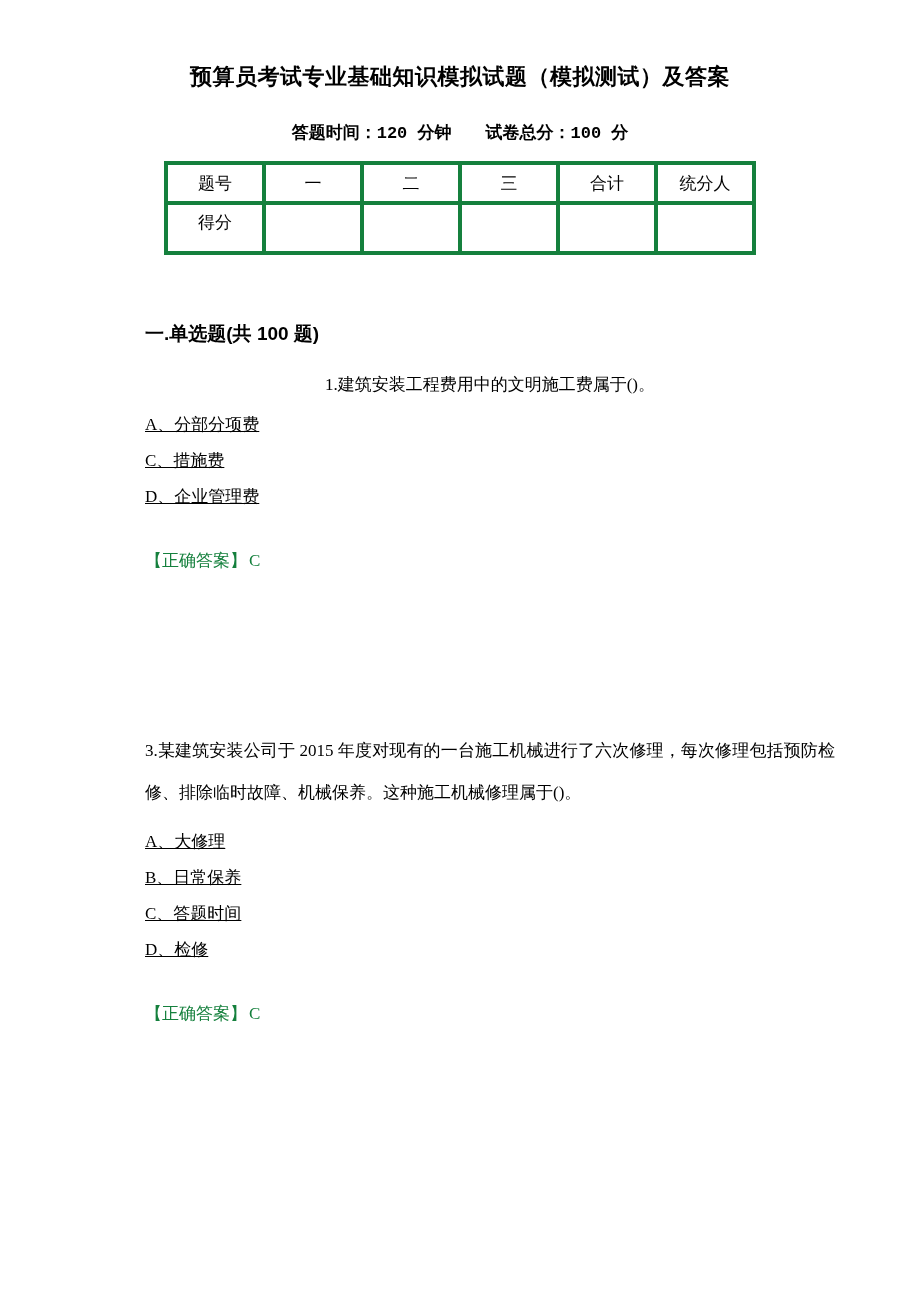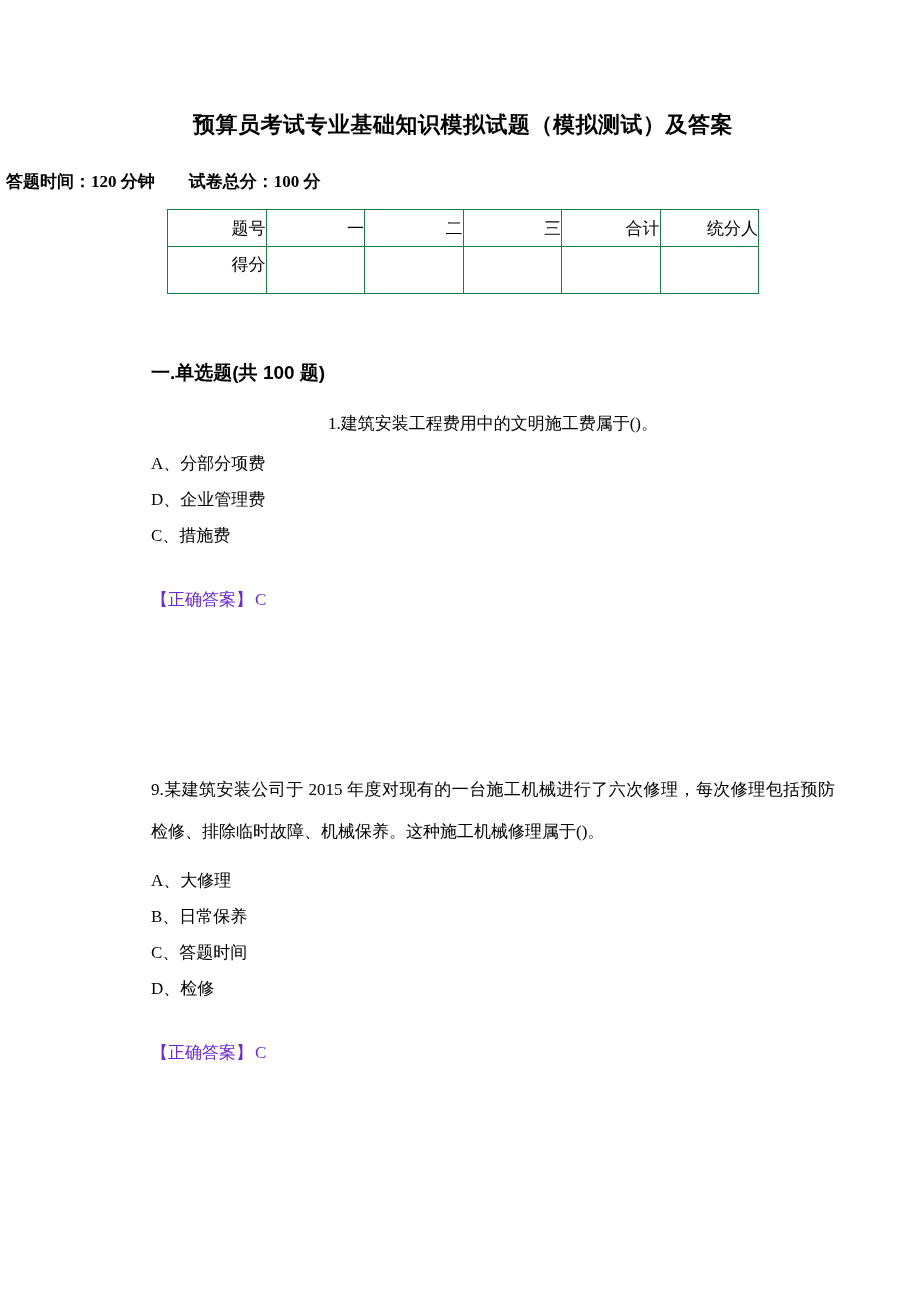--- a/index.html
+++ b/index.html
@@ -8,52 +8,52 @@
     background: #ffffff;
   }
   body {
     width: 920px;
     height: 1302px;
     overflow: hidden;
     color: #000000;
     font-family: "Liberation Serif", "DejaVu Serif", serif;
   }
   .doc {
-    padding-top: 112px;
-    margin-left: 6px;
+    padding-top: 64px;
   }
   .title {
     margin: 0;
     text-align: center;
     font-family: "Liberation Sans", "DejaVu Sans", sans-serif;
     font-weight: bold;
     font-size: 22px;
     line-height: 26px;
     letter-spacing: 0.5px;
   }
   .meta {
     margin-top: 34px;
-    font-family: Liberation Serif, serif;
+    text-align: center;
+    font-family: Liberation Mono, monospace;
     font-weight: bold;
     font-size: 17px;
     line-height: 20px;
   }
   .meta .total {
     margin-left: 2em;
   }
   table.score-table {
     width: 592px;
     margin: 17px auto 0 auto;
     border-collapse: collapse;
     table-layout: fixed;
     font-size: 17px;
   }
   table.score-table td {
-    border: 1px solid #15803d;
-    text-align: right;
+    border: 4px solid #15803d;
+    text-align: center;
     padding: 0;
   }
   table.score-table tr.head-row td {
     height: 36px;
     vertical-align: middle;
   }
   table.score-table tr.score-row td {
     height: 40px;
     vertical-align: top;
     padding-top: 6px;
@@ -79,26 +79,27 @@
     text-align: center;
   }
   .question.q2 .q-text {
     line-height: 42px;
     text-align: justify;
   }
   .option {
     margin: 0 0 17px 0;
     font-size: 17px;
     line-height: 19px;
+    text-decoration: underline;
   }
   .answer {
     margin: 45px 0 0 0;
     font-size: 17px;
     line-height: 19px;
-    color: #6d28d9;
+    color: #15803d;
   }
   .answer .answer-value {
     margin-left: 2px;
     font-family: "Liberation Serif", "DejaVu Serif", serif;
   }
 </style>
 </head>
 <body>
 
 <div class="doc">
@@ -128,29 +129,29 @@
         <td></td>
       </tr>
     </tbody>
   </table>
 
   <h2 class="section-heading">一.单选题(共 100 题)</h2>
 
   <div class="question q1">
     <p class="q-text">1.建筑安装工程费用中的文明施工费属于()。</p>
     <p class="option">A、分部分项费</p>
+    <p class="option">C、措施费</p>
     <p class="option">D、企业管理费</p>
-    <p class="option">C、措施费</p>
     <p class="answer">
       <span class="answer-label">【正确答案】</span><span class="answer-value">C</span>
     </p>
   </div>
 
   <div class="question q2">
-    <p class="q-text">9.某建筑安装公司于 2015 年度对现有的一台施工机械进行了六次修理，每次修理包括预防检修、排除临时故障、机械保养。这种施工机械修理属于()。</p>
+    <p class="q-text">3.某建筑安装公司于 2015 年度对现有的一台施工机械进行了六次修理，每次修理包括预防检修、排除临时故障、机械保养。这种施工机械修理属于()。</p>
     <p class="option">A、大修理</p>
     <p class="option">B、日常保养</p>
     <p class="option">C、答题时间</p>
     <p class="option">D、检修</p>
     <p class="answer">
       <span class="answer-label">【正确答案】</span><span class="answer-value">C</span>
     </p>
   </div>
 
 </div>

